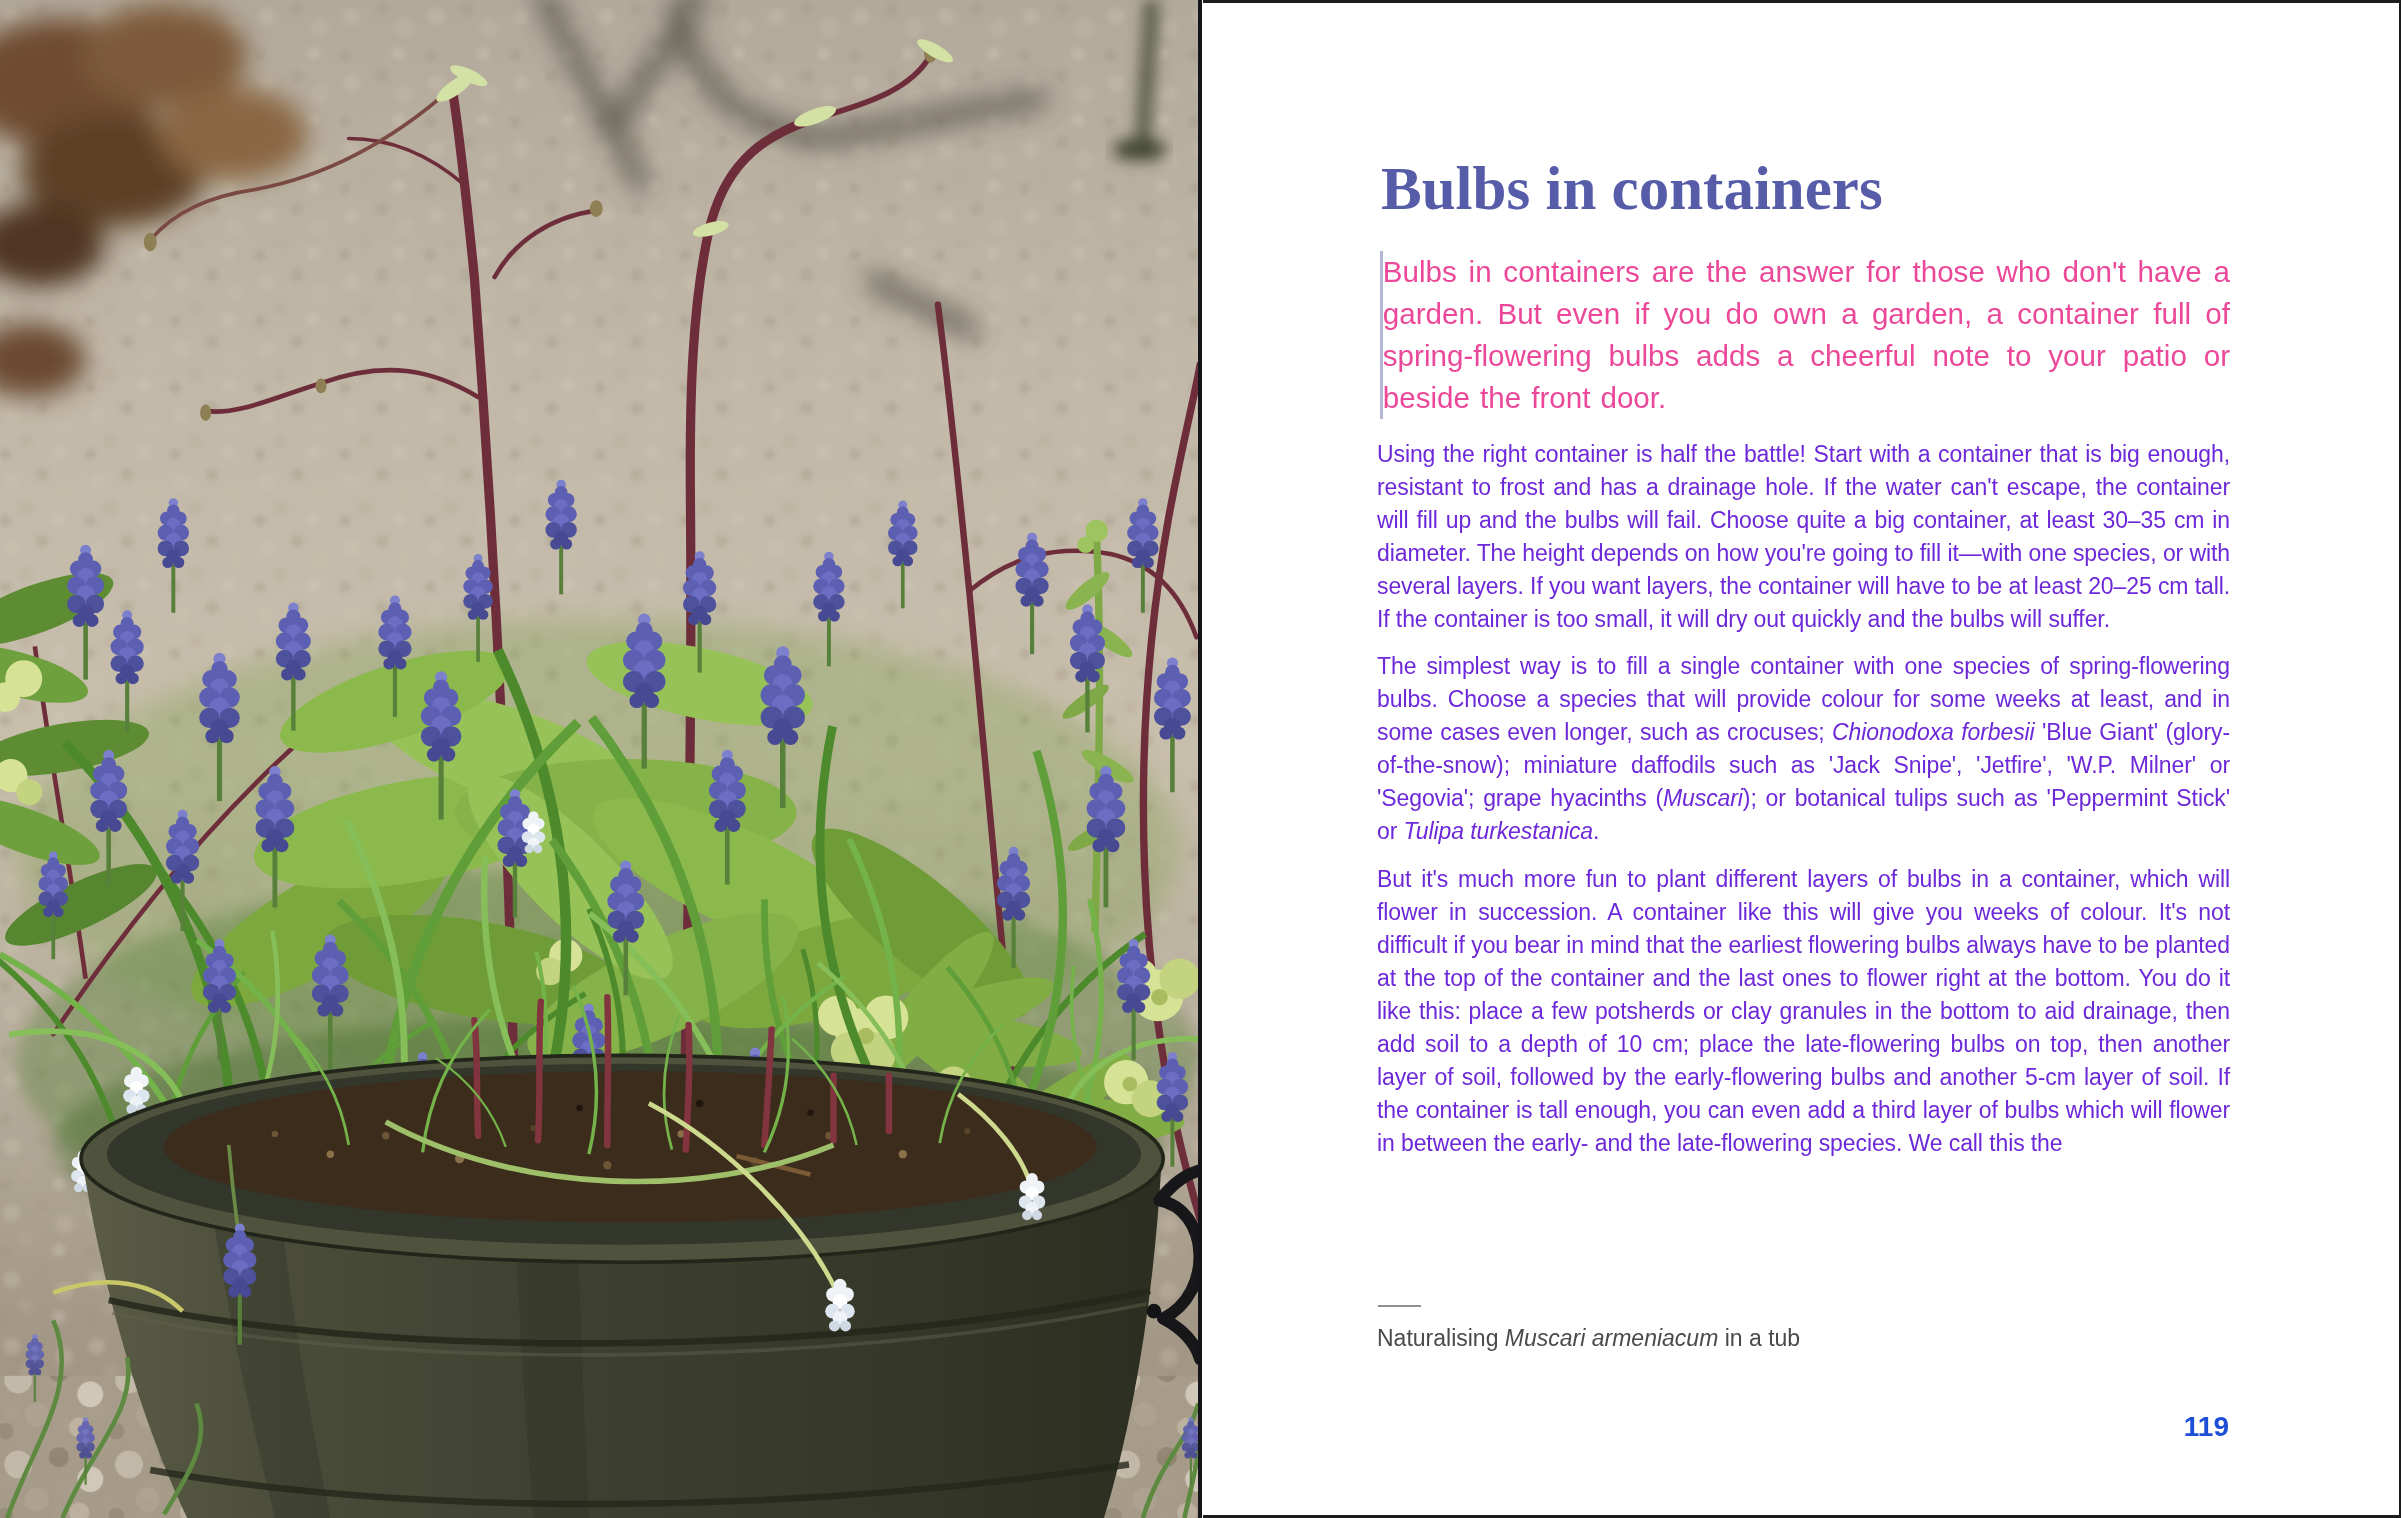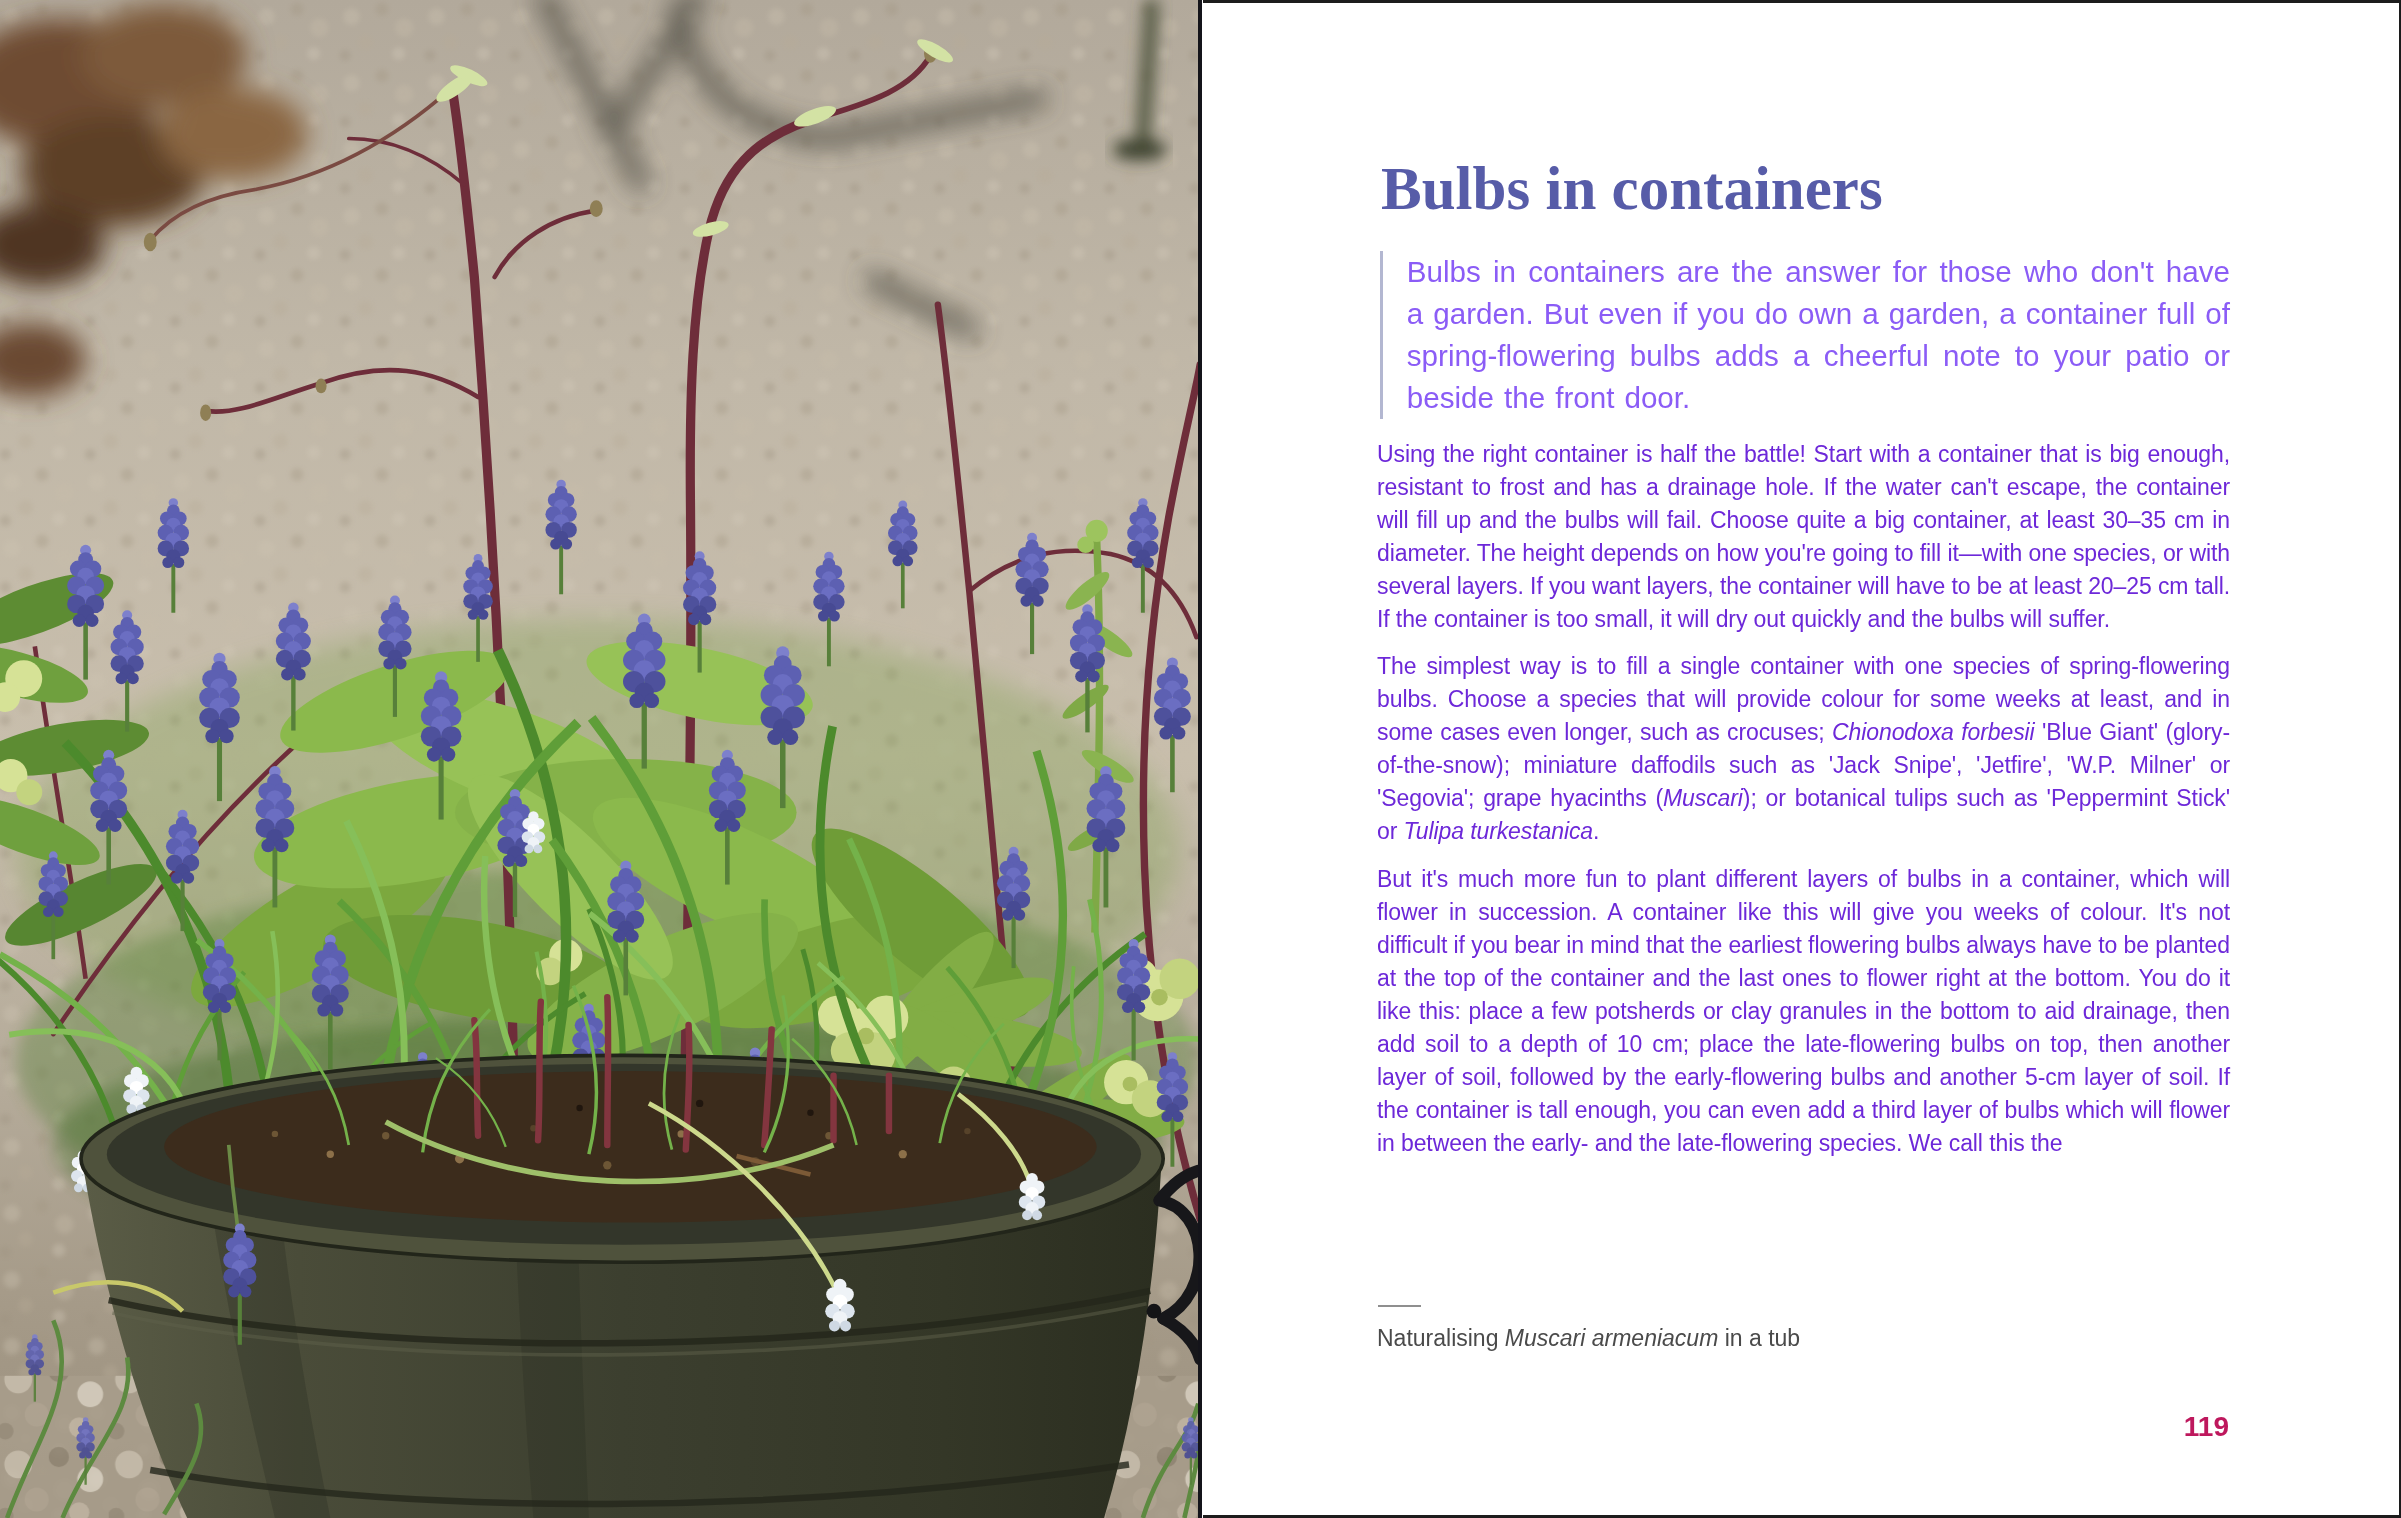--- a/index.html
+++ b/index.html
@@ -10,29 +10,29 @@
               border-right:4.6px solid #14141a;overflow:hidden;background:#b9b0a1;}
   .photo-page svg{display:block;width:1198px;height:1518px;}
   
   .text-page{position:absolute;left:1203px;top:0;width:1199px;height:1518px;background:#ffffff;
              border-top:3.7px solid #1c1c1c;border-bottom:3.7px solid #1c1c1c;border-right:3.7px solid #1c1c1c;
              box-sizing:border-box;}
   .page-title{position:absolute;left:174px;top:148px;margin:4px;
               font-family:"Liberation Serif", serif;font-weight:700;
               font-size:61px;line-height:67px;color:#575ca8;letter-spacing:0px;}
   .text-flow{position:absolute;left:174px;top:248px;width:853px;color:#434343;}
-  .intro{border-left:3.7px solid #b3b7d1;padding-left:24px;margin:0 0 18.5px 2.8px;
-         font-size:29.6px;line-height:42px;text-align:justify;color:#8b5cf6;
+  .intro{border-left:3.7px solid #b3b7d1;margin:0 0 18.5px 2.8px;
+         font-size:29.6px;line-height:42px;text-align:justify;color:#ec4899;
          word-spacing:1.8px;}
   .body-para{margin:0 0 14.8px 0;font-size:23px;line-height:33px;text-align:justify;
              letter-spacing:-0.1px;color:#6d28d9;}
   .body-para i, .caption i{font-style:italic;}
   .caption-rule{position:absolute;left:175px;top:1302px;width:43px;height:1.8px;background:#8f8f8f;}
   .caption{position:absolute;left:174px;top:1321px;font-size:23px;line-height:29.6px;color:#4a4a4a;}
-  .page-number{position:absolute;right:170px;top:1408px;font-size:28px;font-weight:700;color:#be185d;}
+  .page-number{position:absolute;right:170px;top:1408px;font-size:28px;font-weight:700;color:#1d4ed8;}
 </style>
 </head>
 <body>
 
 <div class="spread">
 
   <div class="photo-page">
     <svg viewBox="0 0 1302 1644" preserveAspectRatio="xMidYMid slice">
       <defs>
         <linearGradient id="bgGrad" x1="0" y1="0" x2="0" y2="1">

